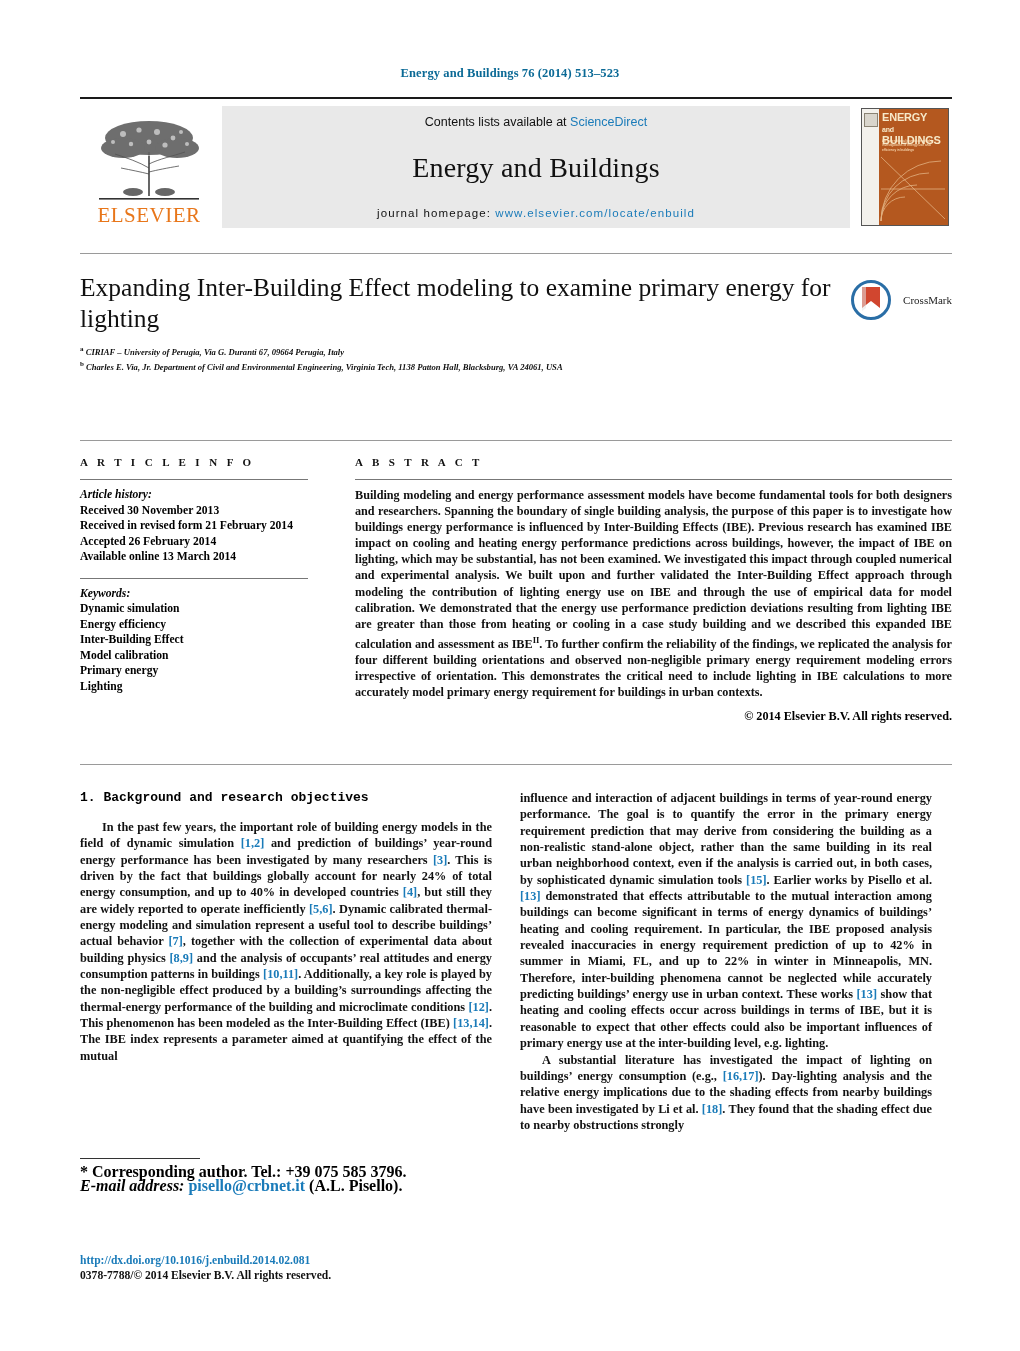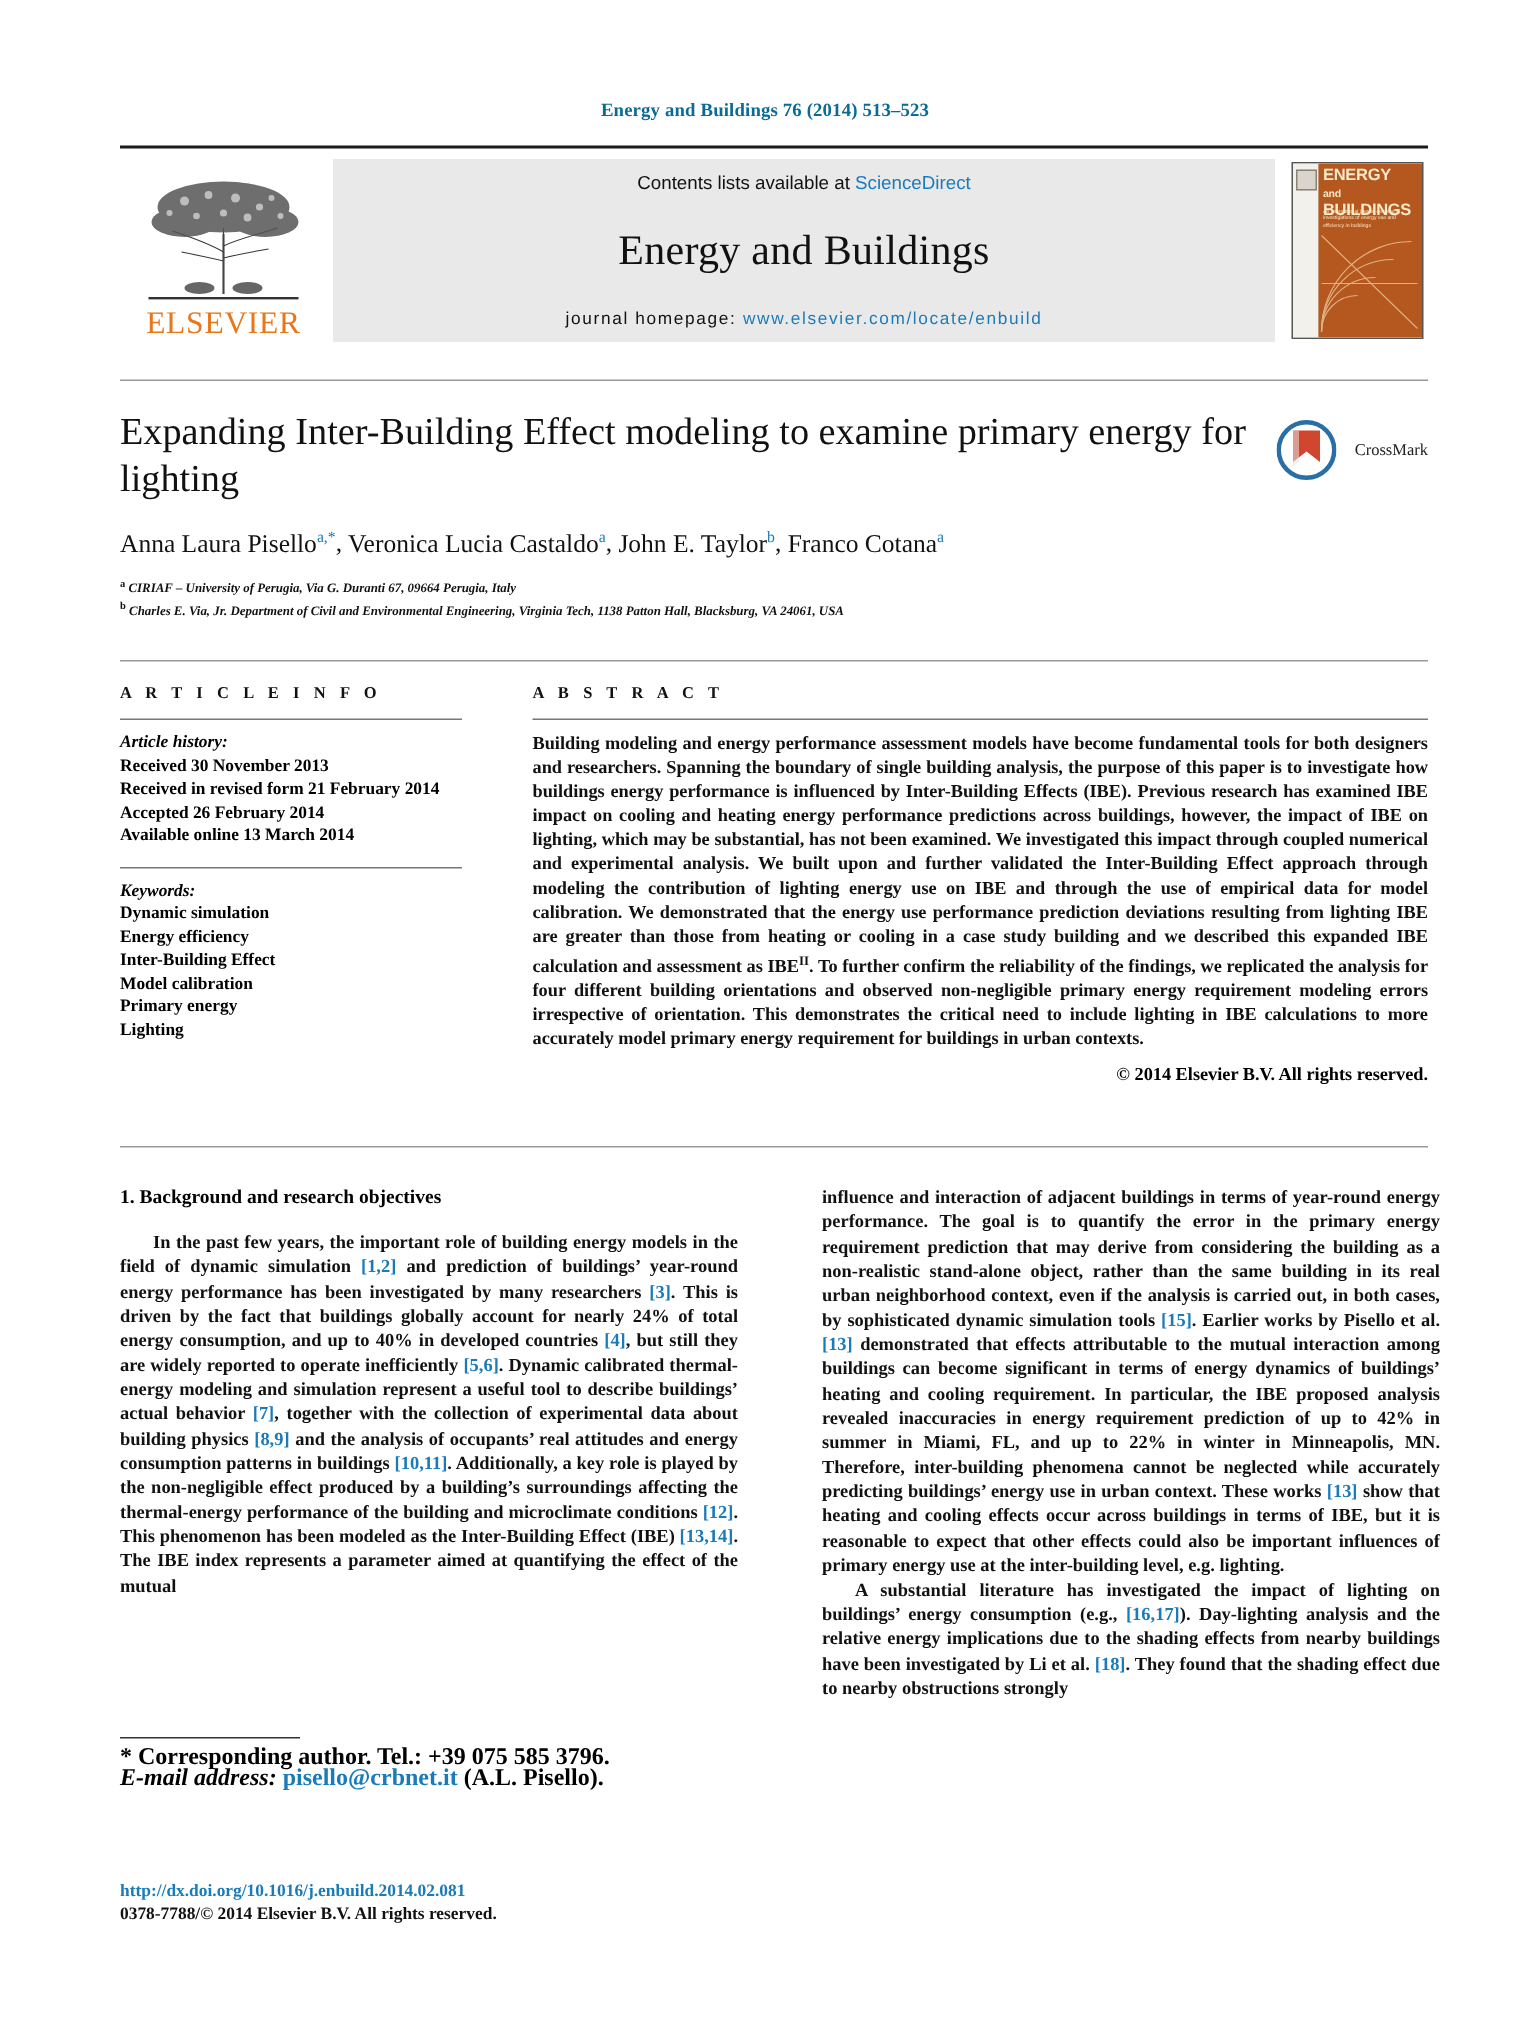--- a/index.html
+++ b/index.html
@@ -219,25 +219,25 @@
   }
 
   
   .body-cols {
     position: absolute;
     left: 80px; top: 790px;
     width: 872px; height: 470px;
     display: flex;
   }
   .bcol { width: 412px; flex: 0 0 412px; position: relative; }
-  .bcol.right { margin-left: 56px; }
+  .bcol.right { margin-left: 28px; }
   .sec-title {
     font-size: 13px;
     font-weight: bold;
-    font-family: Liberation Serif, serif;
+    font-family: Liberation Mono, monospace;
     margin: 0 0 14px 0;
   }
   .para {
     font-size: 12.3px;
     line-height: 16.35px;
     text-align: justify;
     font-weight: bold;
     color: #111;
     margin: 0;
     text-indent: 22px;
@@ -352,26 +352,20 @@
     <div class="crossmark">
       <svg width="40" height="40" viewBox="0 0 40 40">
         <circle cx="20" cy="20" r="18.5" fill="#ffffff" stroke="#2a6ea6" stroke-width="3"></circle>
         <path d="M11 7 h18 v21 l-9 -7 l-9 7 z" fill="#d1462f"></path>
         <path d="M11 7 h4 v21 l-4 3 z" fill="#e4e4e4" opacity="0.55"></path>
       </svg>
       <span class="crossmark-label">CrossMark</span>
     </div>
     <h1 class="title">Expanding Inter-Building Effect modeling to examine primary energy for lighting</h1>
 
-    <div class="authors">
-      <span><span>Anna Laura Pisello</span><sup>a,*</sup></span>,
-      <span><span>Veronica Lucia Castaldo</span><sup>a</sup></span>,
-      <span><span>John E. Taylor</span><sup>b</sup></span>,
-      <span><span>Franco Cotana</span><sup>a</sup></span>
-    </div>
 
     <div class="affils">
       <div class="affil"><sup>a</sup> <span>CIRIAF – University of Perugia, Via G. Duranti 67, 09664 Perugia, Italy</span></div>
       <div class="affil"><sup>b</sup> <span>Charles E. Via, Jr. Department of Civil and Environmental Engineering, Virginia Tech, 1138 Patton Hall, Blacksburg, VA 24061, USA</span></div>
     </div>
   </div>
 
   <div class="info-rule-top"></div>
 
   <div class="infoabs">

